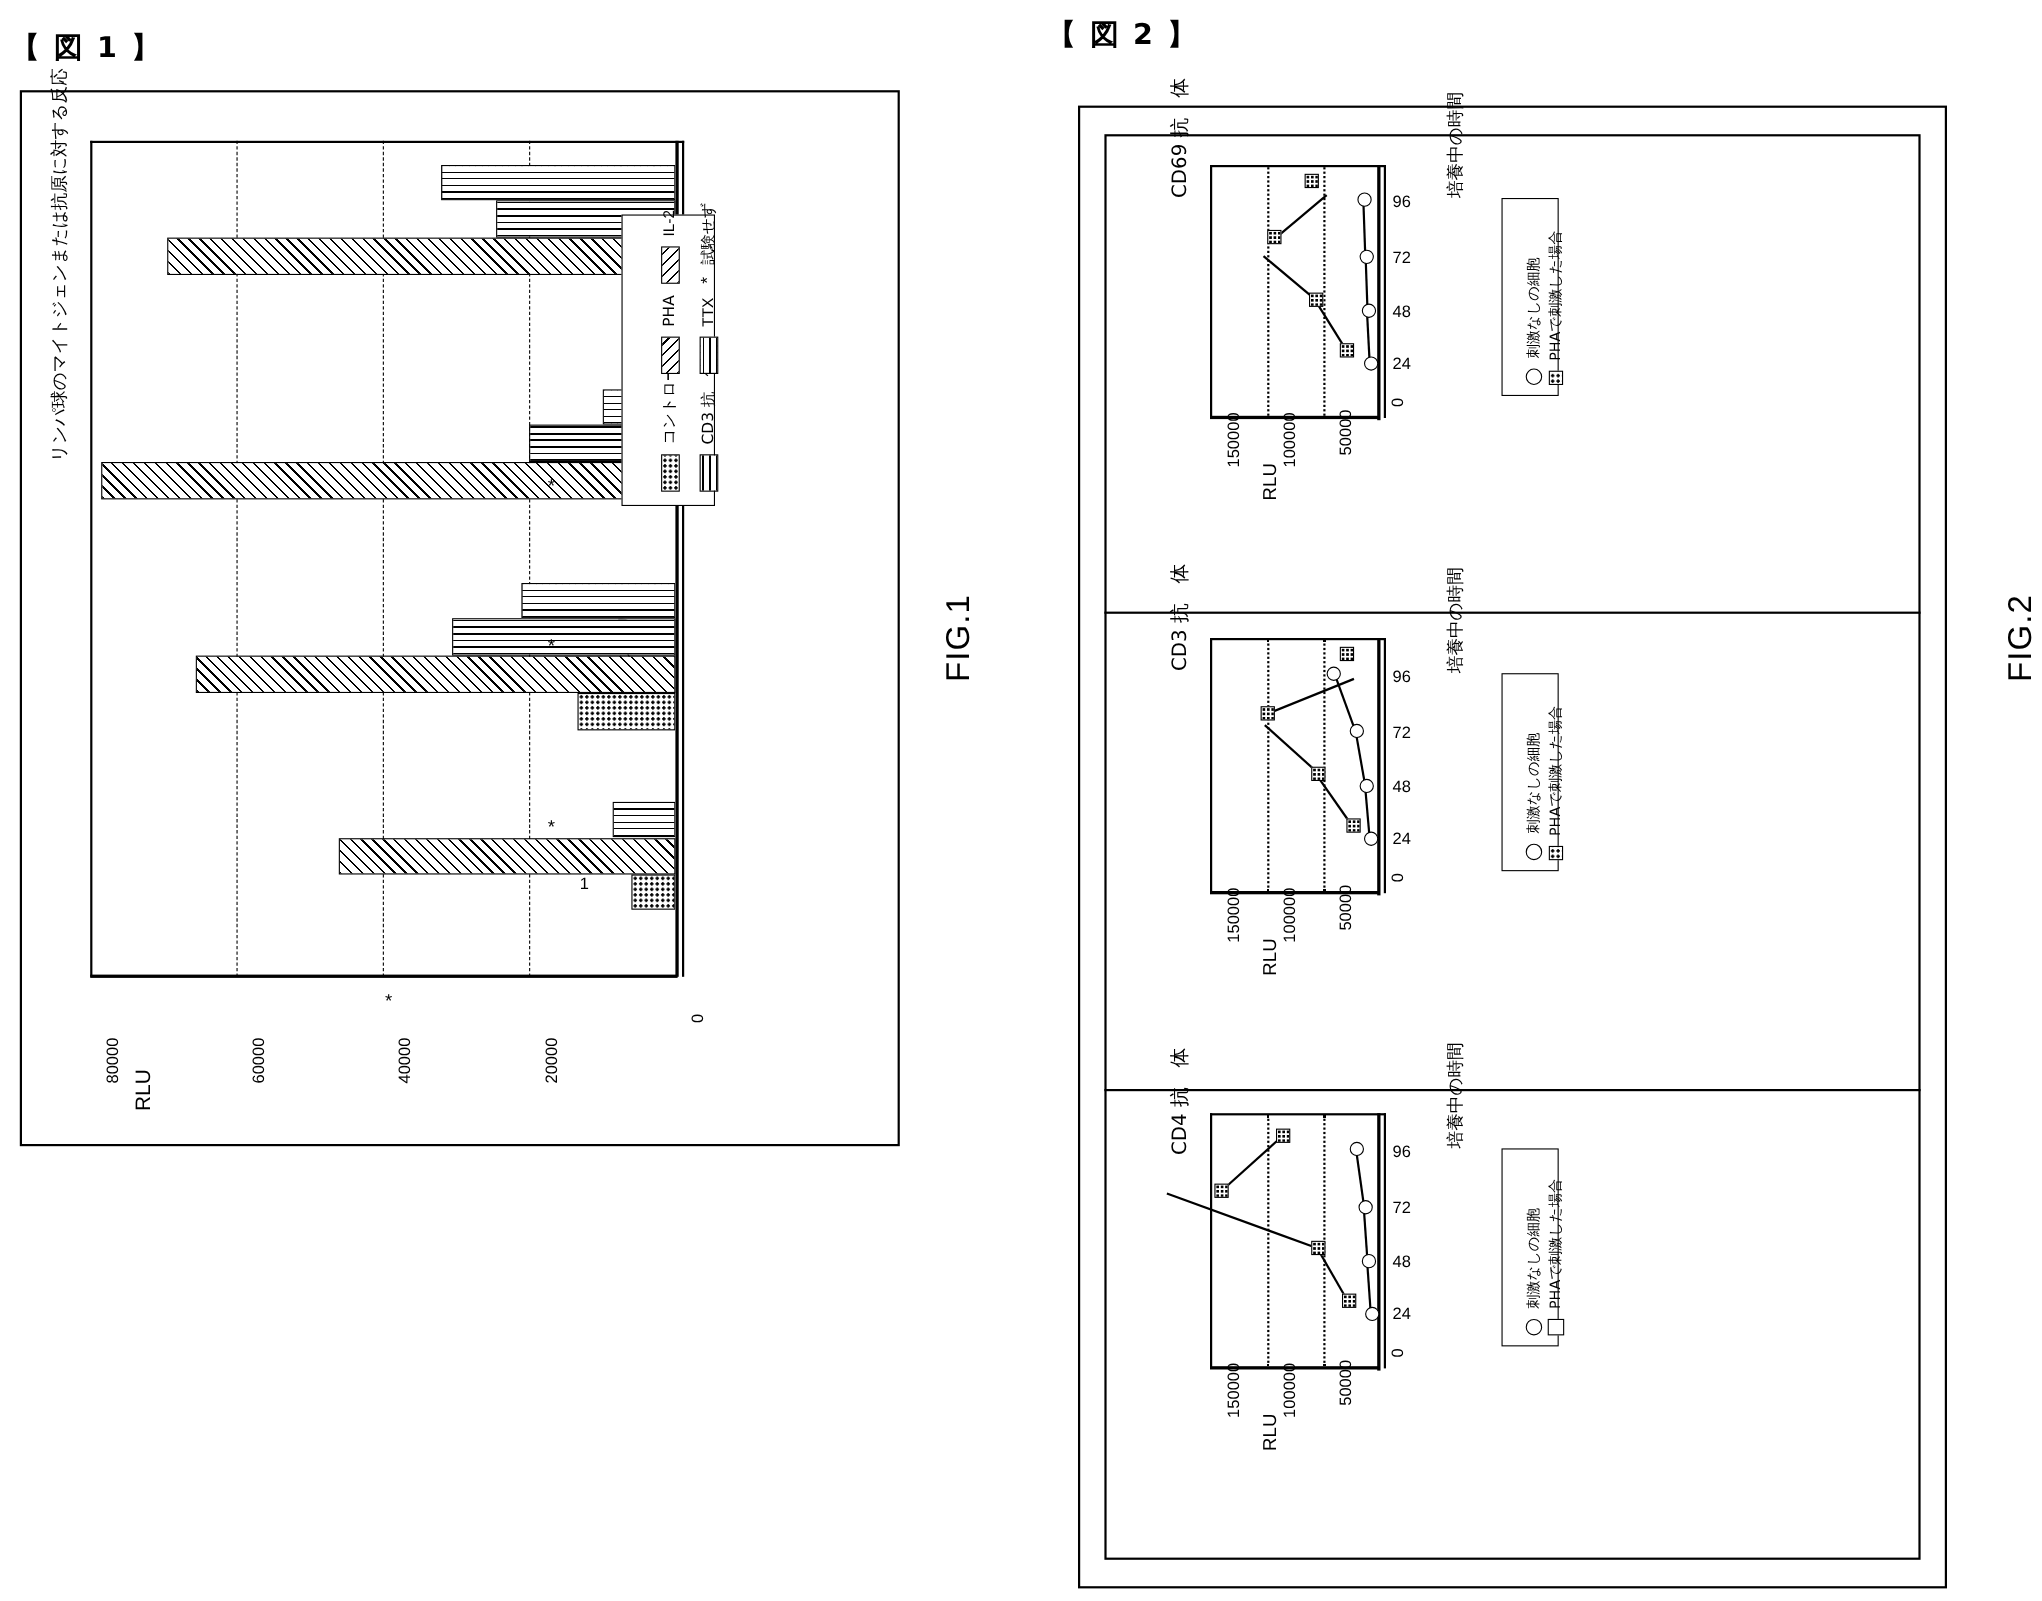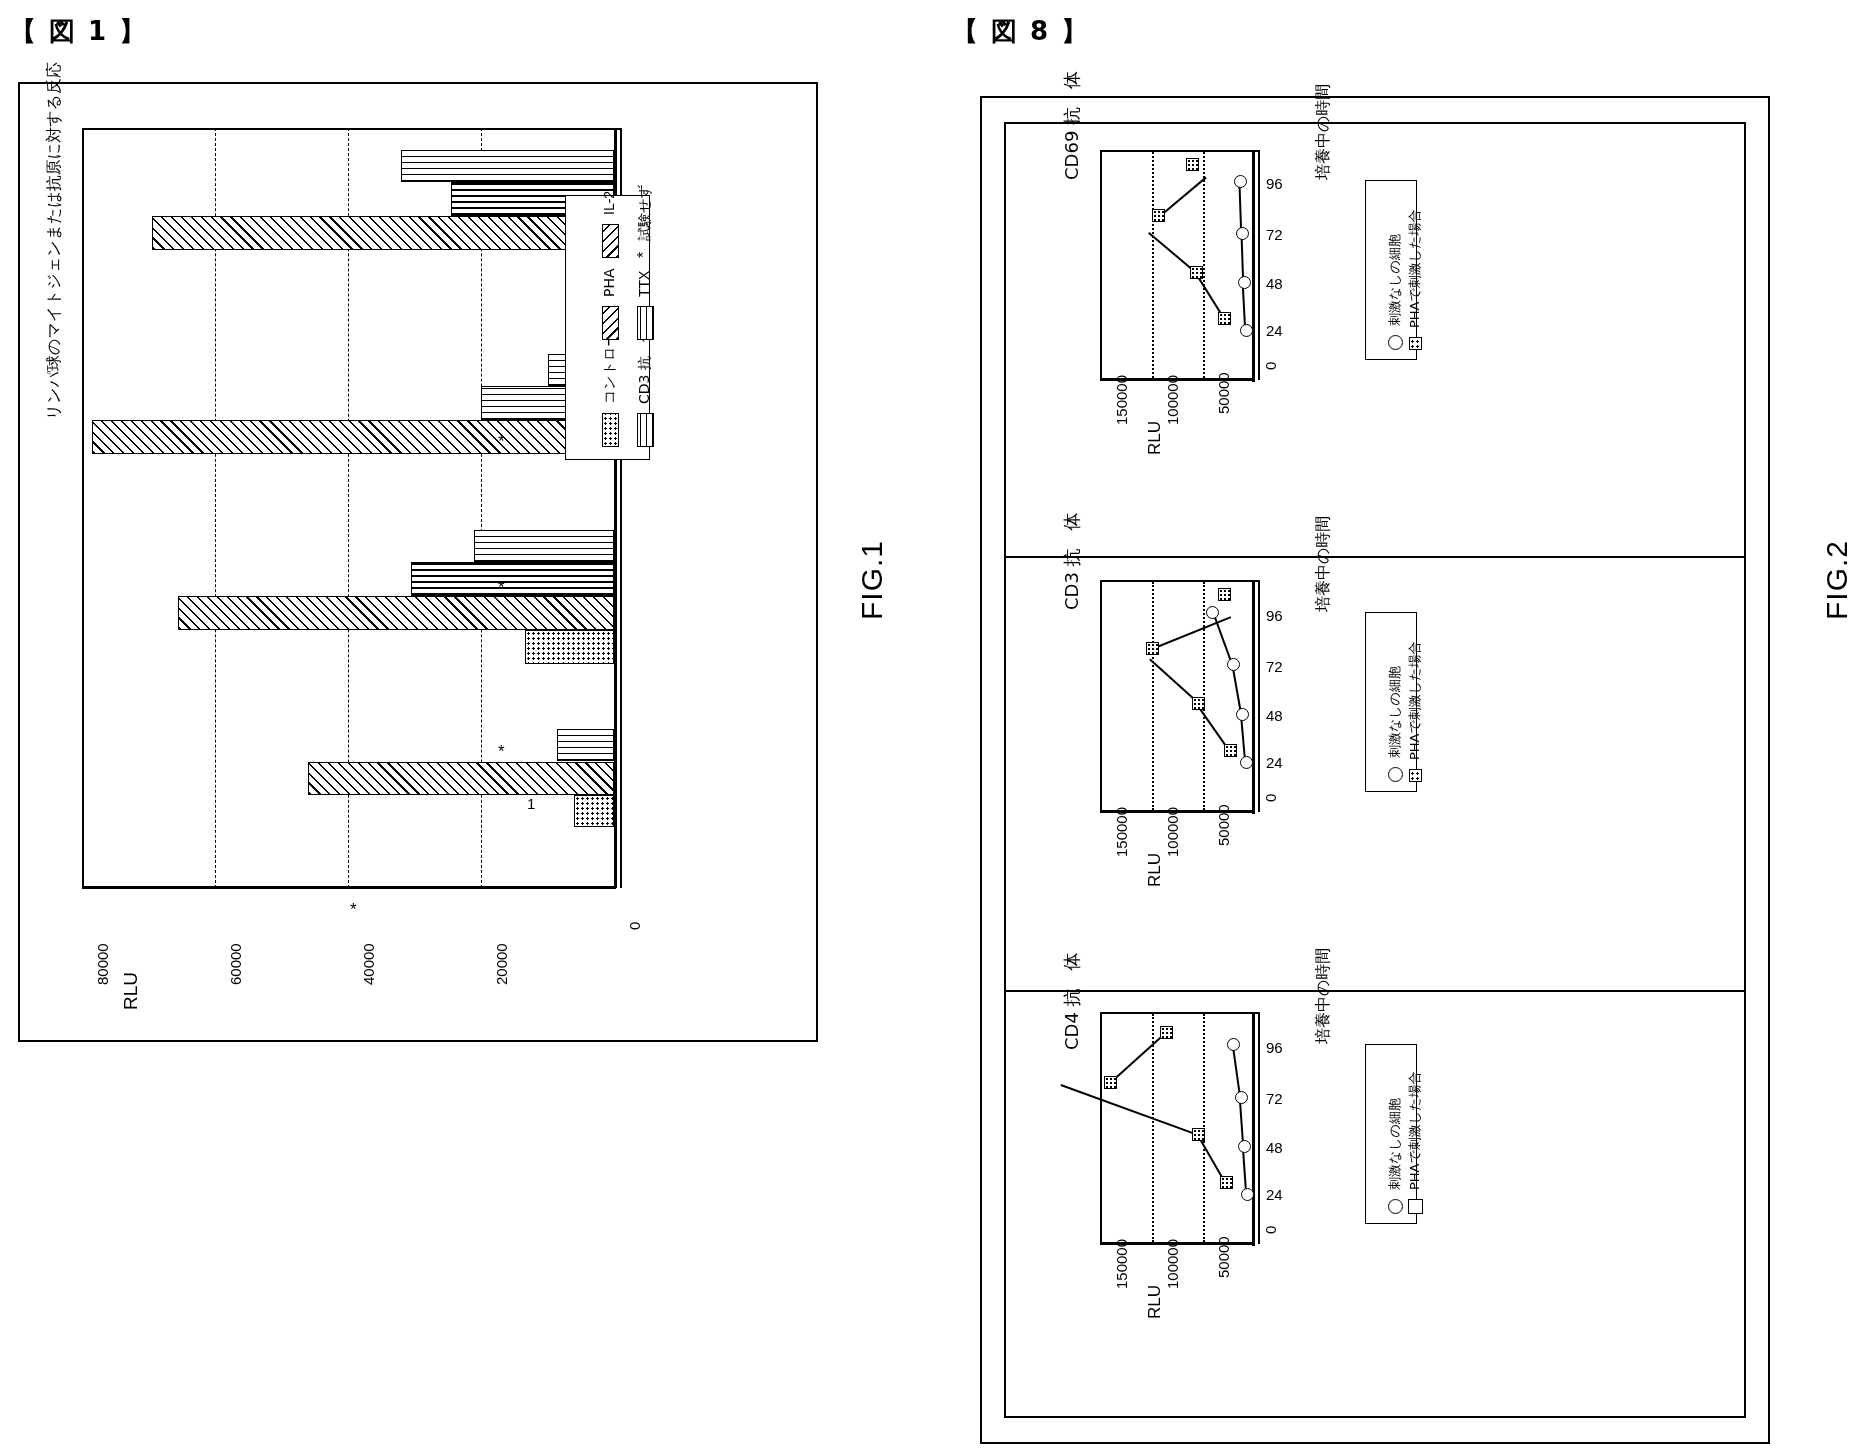--- a/index.html
+++ b/index.html
@@ -20,21 +20,21 @@
   .p-dots{background-image:radial-gradient(#000 1.3px,transparent 1.4px);background-size:5px 5px;background-color:#fff;}
   .swatch{width:34px;height:17px;border:1.5px solid #000;box-sizing:border-box;display:inline-block;vertical-align:middle;}
   .marker{position:absolute;width:13px;height:13px;border:1.5px solid #000;box-sizing:border-box;}
   .marker.filled{background-image:radial-gradient(#000 1.2px,transparent 1.3px);background-size:4px 4px;background-color:#fff;}
   .marker.open{background:#fff;border-radius:50%;}
   .seg{position:absolute;background:#000;height:1.6px;transform-origin:left center;}
 </style>
 </head>
 <body>
 
-<div class="fig-label jp" style="left:10px;top:14px;">【 図 1 】</div>
+<div class="fig-label jp" style="left:10px;top:26px;">【 図 1 】</div>
 
 <div class="panel" style="left:18px;top:82px;width:800px;height:960px;"></div>
 
 <div class="jp" style="position:absolute;left:44px;top:420px;font-size:16px;transform:rotate(-90deg);transform-origin:left top;white-space:nowrap;">リンパ球のマイトジェンまたは抗原に対する反応</div>
 
 <div style="position:absolute;left:82px;top:128px;width:540px;height:760px;border-top:2px solid #000;border-left:2px solid #000;border-right:2px solid #000;box-sizing:border-box;"></div>
 
 <div class="axis-line" style="left:614px;top:128px;width:2.5px;height:760px;"></div>
 
 <div class="axis-line" style="left:82px;top:886px;width:534px;height:2.5px;"></div>
@@ -115,21 +115,21 @@
 </div>
 <div style="position:absolute;left:635px;top:258px;">
   <div class="rot90" style="position:absolute;left:0;top:0;">
     <span style="font-size:16px;font-family:'Liberation Sans',sans-serif;">*</span>
     <span class="jp" style="font-size:14px;margin-left:7px;">試験せず</span>
   </div>
 </div>
 
 <div class="fignum" style="left:855px;top:620px;transform:rotate(-90deg);transform-origin:left top;">FIG.1</div>
 
-<div class="fig-label jp" style="left:952px;top:14px;">【 図 8 】</div>
+<div class="fig-label jp" style="left:952px;top:14px;">【 図 2 】</div>
 
 <div class="panel" style="left:980px;top:96px;width:790px;height:1348px;"></div>
 <div class="panel" style="left:1004px;top:122px;width:742px;height:1296px;"></div>
 <div class="axis-line" style="left:1004px;top:556px;width:742px;height:2px;"></div>
 <div class="axis-line" style="left:1004px;top:990px;width:742px;height:2px;"></div>
 
 <div>
   <div class="jp" style="position:absolute;left:1060px;top:180px;font-size:18px;transform:rotate(-90deg);transform-origin:left top;white-space:nowrap;">CD69 抗　体</div>
 
   <div style="position:absolute;left:1100px;top:150px;width:160px;height:230px;border:2px solid #000;border-bottom:none;box-sizing:border-box;"></div>

